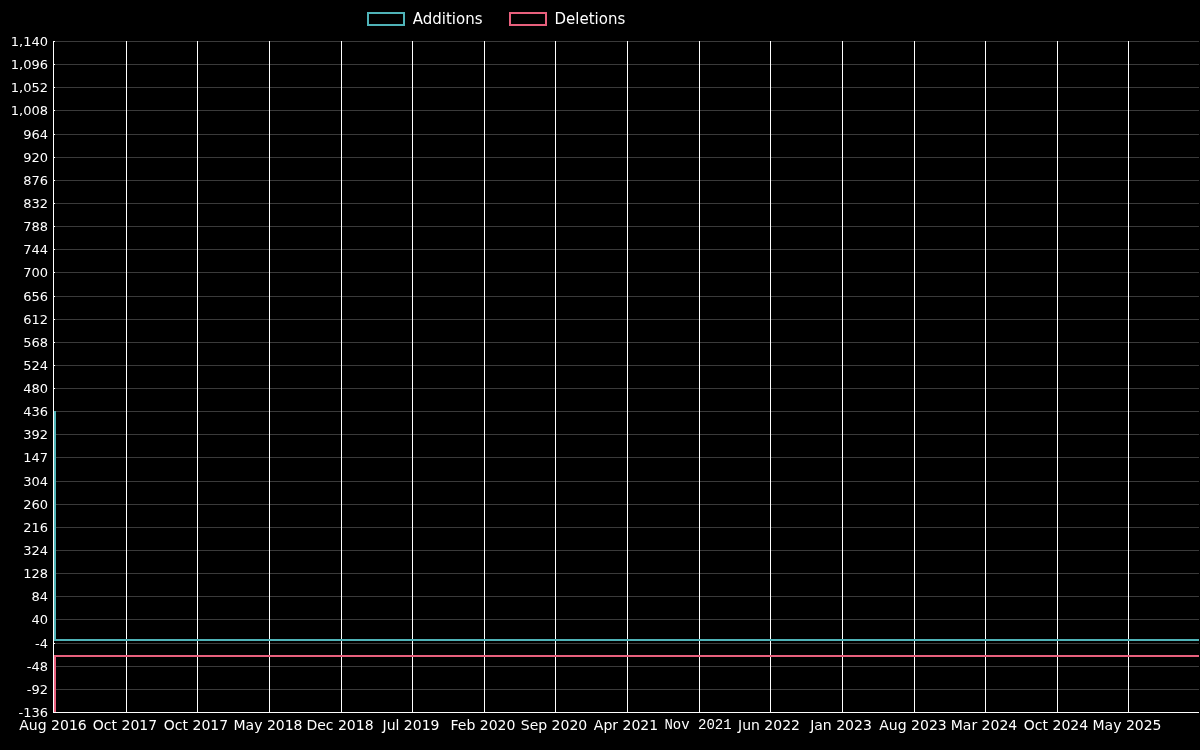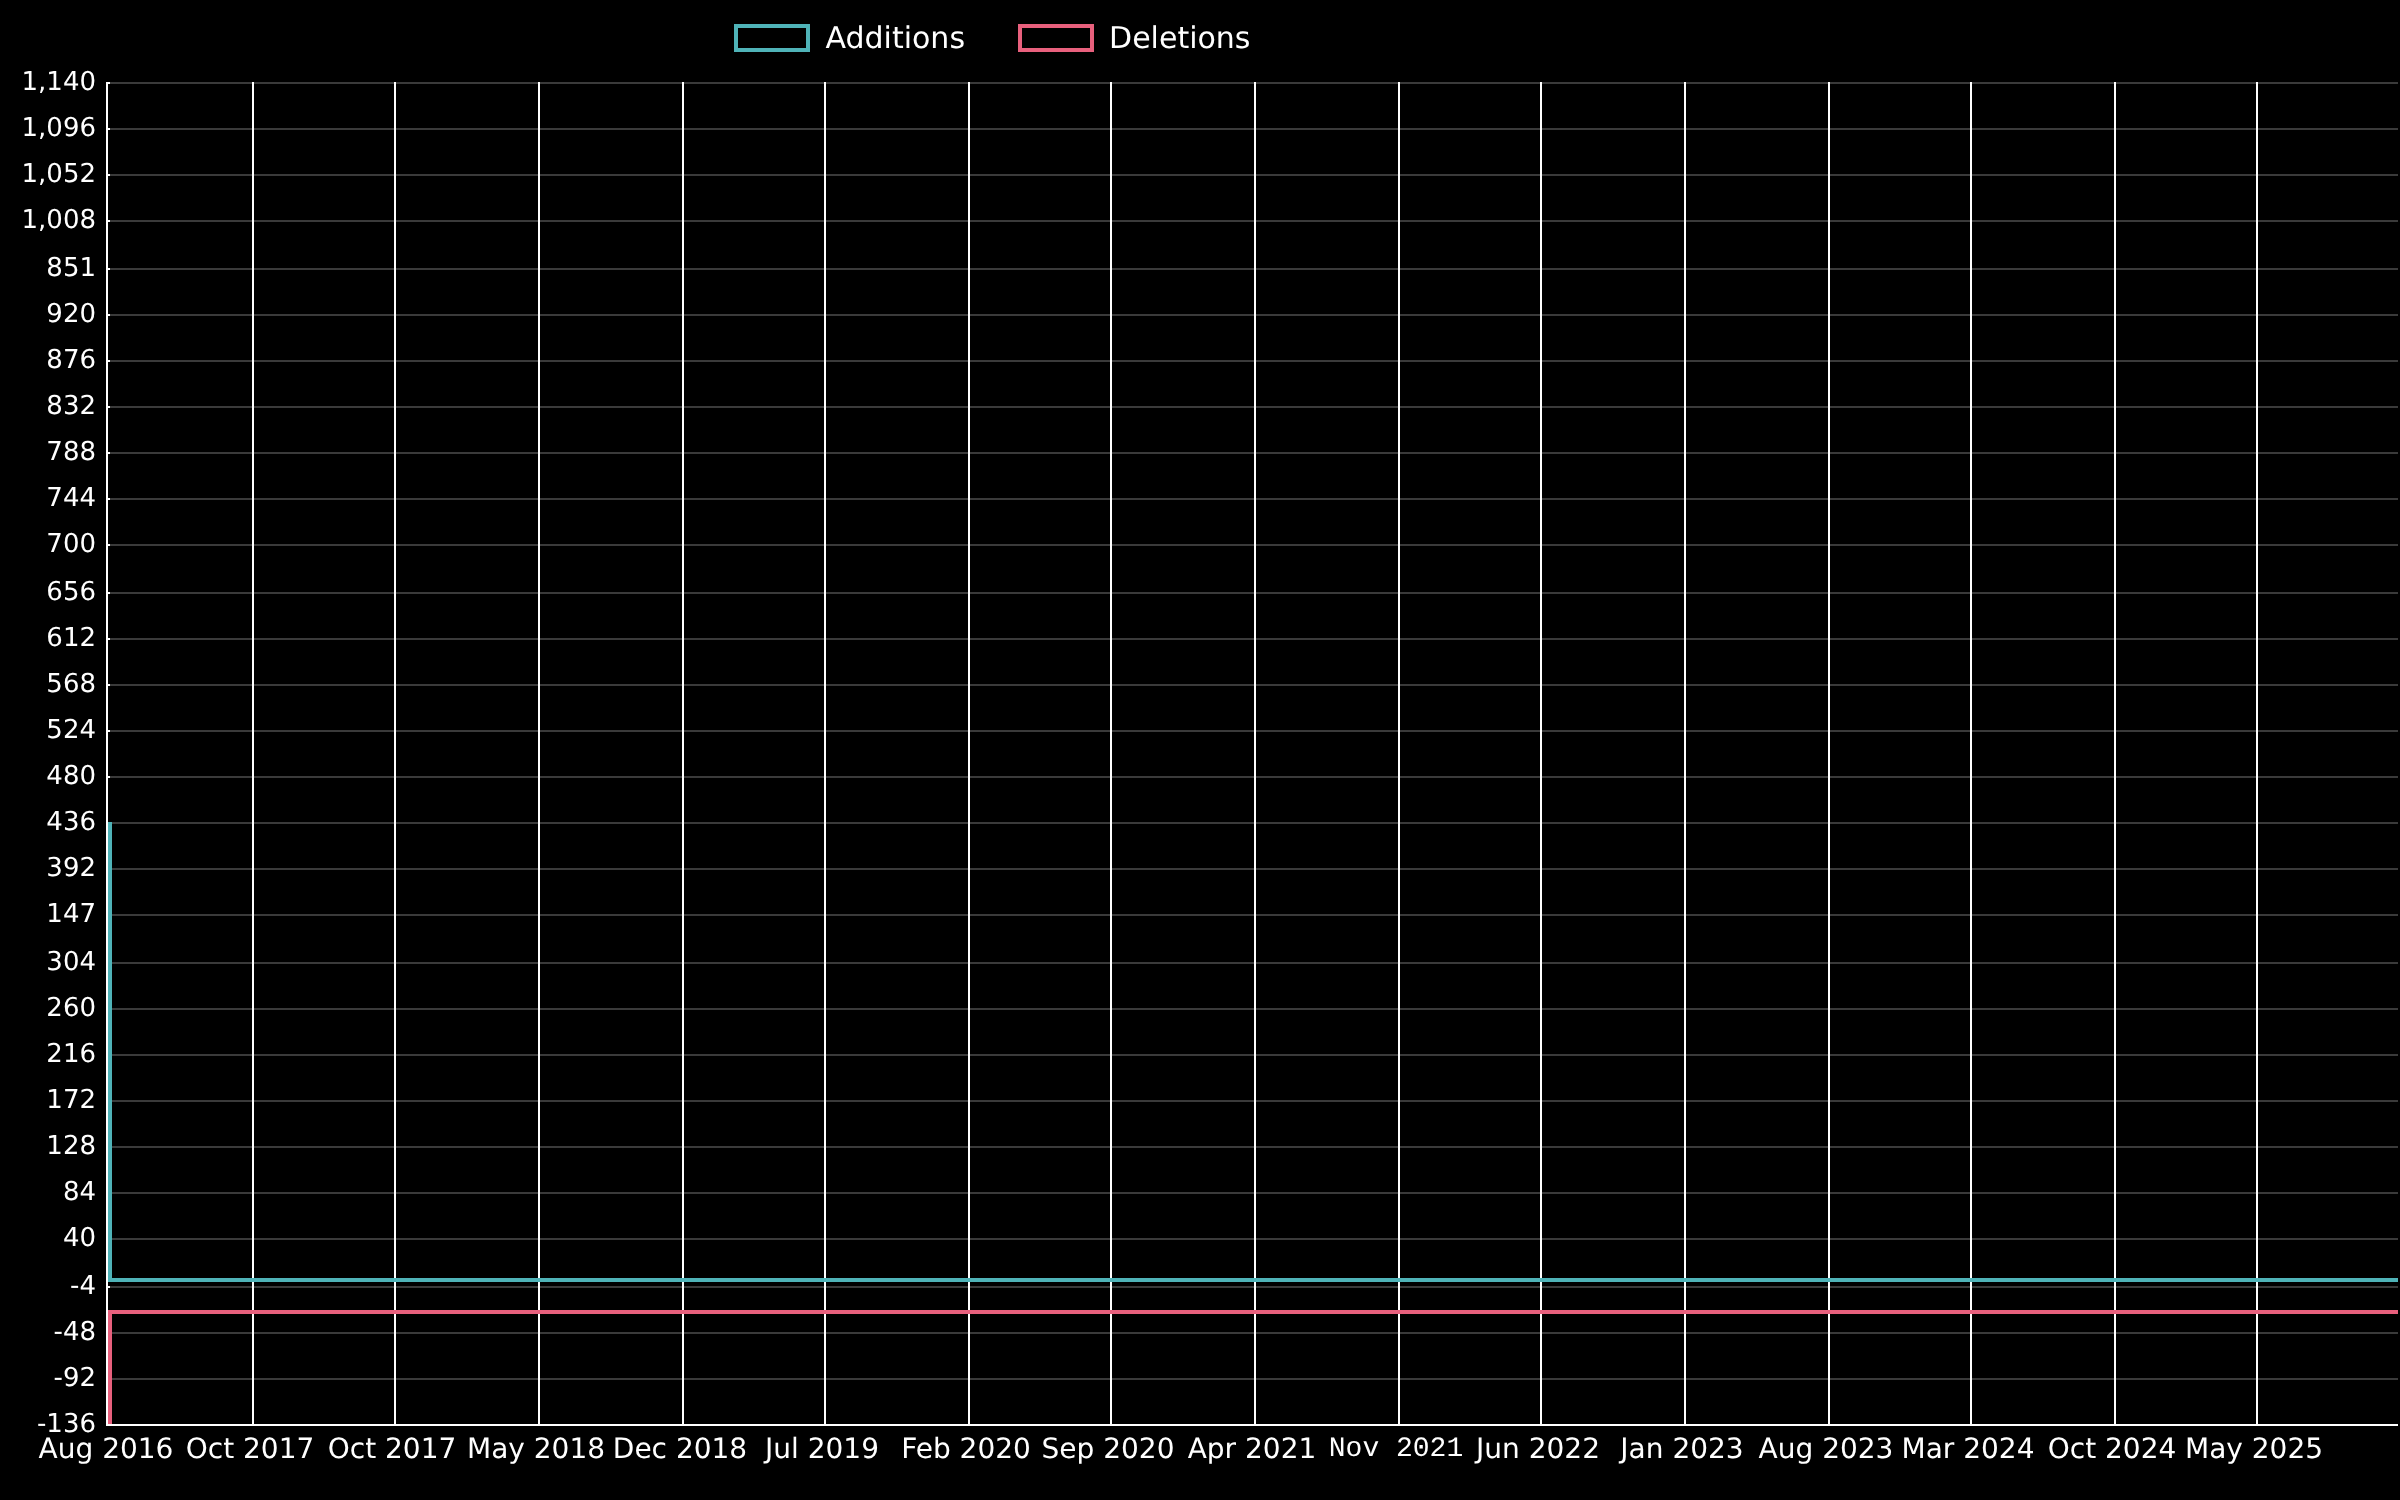--- a/index.html
+++ b/index.html
@@ -225,39 +225,39 @@
       <div class="series-stub additions" style="left: 0px; top: 370.207px; height: 229.276px;"></div>
       <div class="series-line deletions" style="top: 614.259px;"></div>
       <div class="series-stub deletions" style="left: 0px; top: 615.259px; height: 55.7414px;"></div>
     </div>
 
   <div id="y-labels">
       <div class="y-label" style="top: 35px;">1,140</div>
       <div class="y-label" style="top: 58.1379px;">1,096</div>
       <div class="y-label" style="top: 81.2759px;">1,052</div>
       <div class="y-label" style="top: 104.414px;">1,008</div>
-      <div class="y-label" style="top: 127.552px;">851</div>
+      <div class="y-label" style="top: 127.552px;">964</div>
       <div class="y-label" style="top: 150.69px;">920</div>
       <div class="y-label" style="top: 173.828px;">876</div>
       <div class="y-label" style="top: 196.966px;">832</div>
       <div class="y-label" style="top: 220.103px;">788</div>
       <div class="y-label" style="top: 243.241px;">744</div>
       <div class="y-label" style="top: 266.379px;">700</div>
       <div class="y-label" style="top: 289.517px;">656</div>
       <div class="y-label" style="top: 312.655px;">612</div>
       <div class="y-label" style="top: 335.793px;">568</div>
       <div class="y-label" style="top: 358.931px;">524</div>
       <div class="y-label" style="top: 382.069px;">480</div>
       <div class="y-label" style="top: 405.207px;">436</div>
       <div class="y-label" style="top: 428.345px;">392</div>
       <div class="y-label" style="top: 451.483px;">147</div>
       <div class="y-label" style="top: 474.621px;">304</div>
       <div class="y-label" style="top: 497.759px;">260</div>
       <div class="y-label" style="top: 520.897px;">216</div>
-      <div class="y-label" style="top: 544.034px;">172</div>
+      <div class="y-label" style="top: 544.034px;">324</div>
       <div class="y-label" style="top: 567.172px;">128</div>
       <div class="y-label" style="top: 590.31px;">84</div>
       <div class="y-label" style="top: 613.448px;">40</div>
       <div class="y-label" style="top: 636.586px;">-4</div>
       <div class="y-label" style="top: 659.724px;">-48</div>
       <div class="y-label" style="top: 682.862px;">-92</div>
       <div class="y-label" style="top: 706px;">-136</div>
     </div>
 
   <div id="x-labels">

